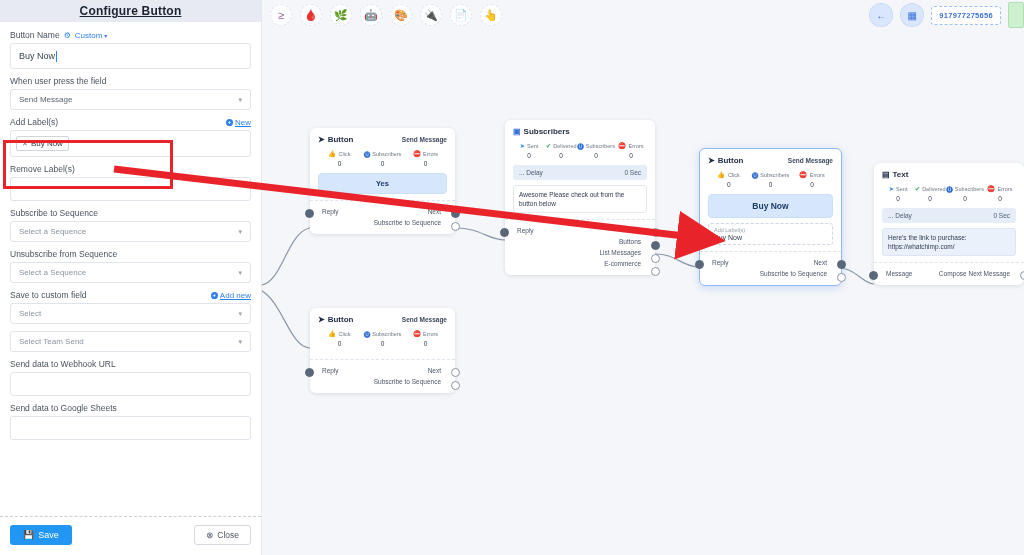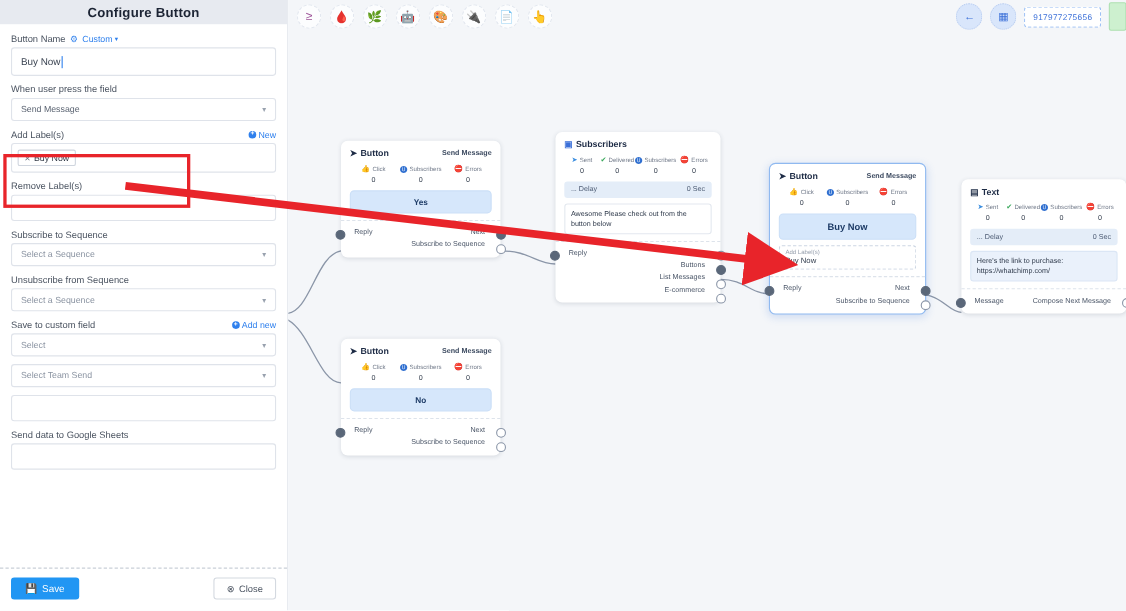--- a/index.html
+++ b/index.html
@@ -14,32 +14,32 @@
   #sidebar {
     position: absolute; left: 0; top: 0; width: 262px; height: 555px;
     background: #ffffff; border-right: 1px solid #e6e9ef;
     display: flex; flex-direction: column;
   }
   #sidebar-header {
     height: 22px; background: #e7eaf0; display: flex;
     align-items: center; justify-content: center; flex: 0 0 auto;
   }
   #sidebar-header .title {
-    font-size: 12px; font-weight: bold; color: #1c2434; letter-spacing: .2px;
+    font-size: 12px; font-weight: bold; color: #1c2434; letter-spacing: .2px; text-decoration: underline;
   }
   #sidebar-body {
     flex: 1 1 auto; padding: 8px 10px 6px 10px; overflow: hidden;
     position: relative;
   }
   .field { margin-bottom: 7px; }
   .flabel {
     font-size: 8.5px; color: #4a5360; margin-bottom: 3px;
     display: flex; align-items: center; gap: 4px;
   }
-  .flabel .row-right { margin-left: auto; }
+  .flabel .row-right { margin-left: auto; text-decoration: underline; }
   .link-blue {
     color: #2f80ed; font-size: 8px; display: inline-flex;
     align-items: center; gap: 2px;
   }
   .plus-badge {
     width: 7px; height: 7px; border-radius: 50%; background: #2f80ed;
     color: #fff; font-size: 6px; line-height: 7px; text-align: center;
     display: inline-block; font-weight: bold;
   }
   .custom-ic { color: #2f80ed; font-size: 8px; }
@@ -121,20 +121,21 @@
   }
   .round-btn {
     width: 24px; height: 24px; border-radius: 50%; background: #d9e6fb;
     border: 1px dotted #b9cdf0; display: flex; align-items: center;
     justify-content: center; color: #3a6fd8; font-size: 10px; margin-right: 7px;
   }
   .phone-chip {
     border: 1px dashed #9cc0f5; border-radius: 3px; background: #fff;
     padding: 4px 7px; font-size: 7.5px; color: #3a6fd8; letter-spacing: .3px;
     margin-right: 7px;
+    font-weight: bold;
   }
   .green-chip {
     width: 16px; height: 26px; background: #cdf0cf;
     border: 1px solid #aee0b1; border-radius: 2px;
   }
 
   
   .node {
     position: absolute; background: #ffffff; border-radius: 6px;
     box-shadow: 0 1px 4px rgba(30,45,70,.13); font-size: 7px;
@@ -296,20 +297,21 @@
 
       <div class="field">
         <div class="select-box">
           <span class="ph">Select Team Send</span>
           <span class="caret">▾</span>
         </div>
       </div>
 
 
       <div class="field">
+        <div class="flabel">Send data to Webhook URL</div>
         <div class="input-box textarea">
           <span></span>
         </div>
       </div>
 
       <div class="field">
         <div class="flabel">Send data to Google Sheets</div>
         <div class="input-box textarea">
           <span></span>
         </div>
@@ -614,21 +616,20 @@
             <div class="val">0</div>
           </div>
           <div class="stat">
             <div class="lab">
                 <span class="ic-sm" style="color:#e0443a">⛔</span>
                 <span>Errors</span>
               </div>
             <div class="val">0</div>
           </div>
         </div>
-        <div class="btn-pill">No</div>
       </div>
       <div class="node-foot">
         <div class="dot filled in-left" style="top:8px;"></div>
         <div class="port-row">
           <span class="lft">Reply</span>
           <span class="rgt">Next</span>
         </div>
         <div class="dot out-right" style="top:8px;"></div>
         <div class="port-row">
           <span class="rgt">Subscribe to Sequence</span>

